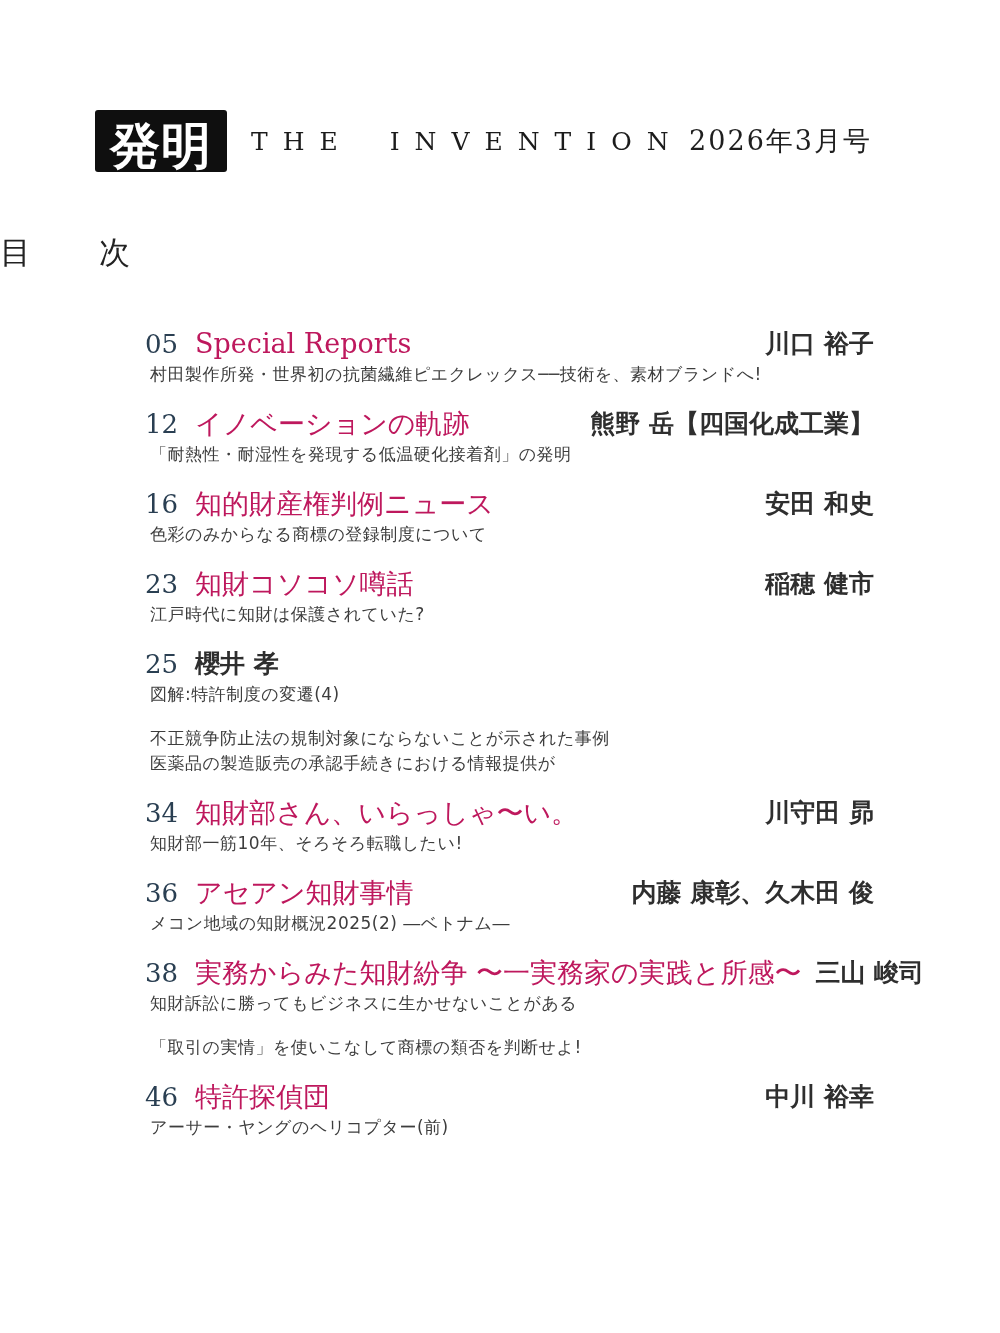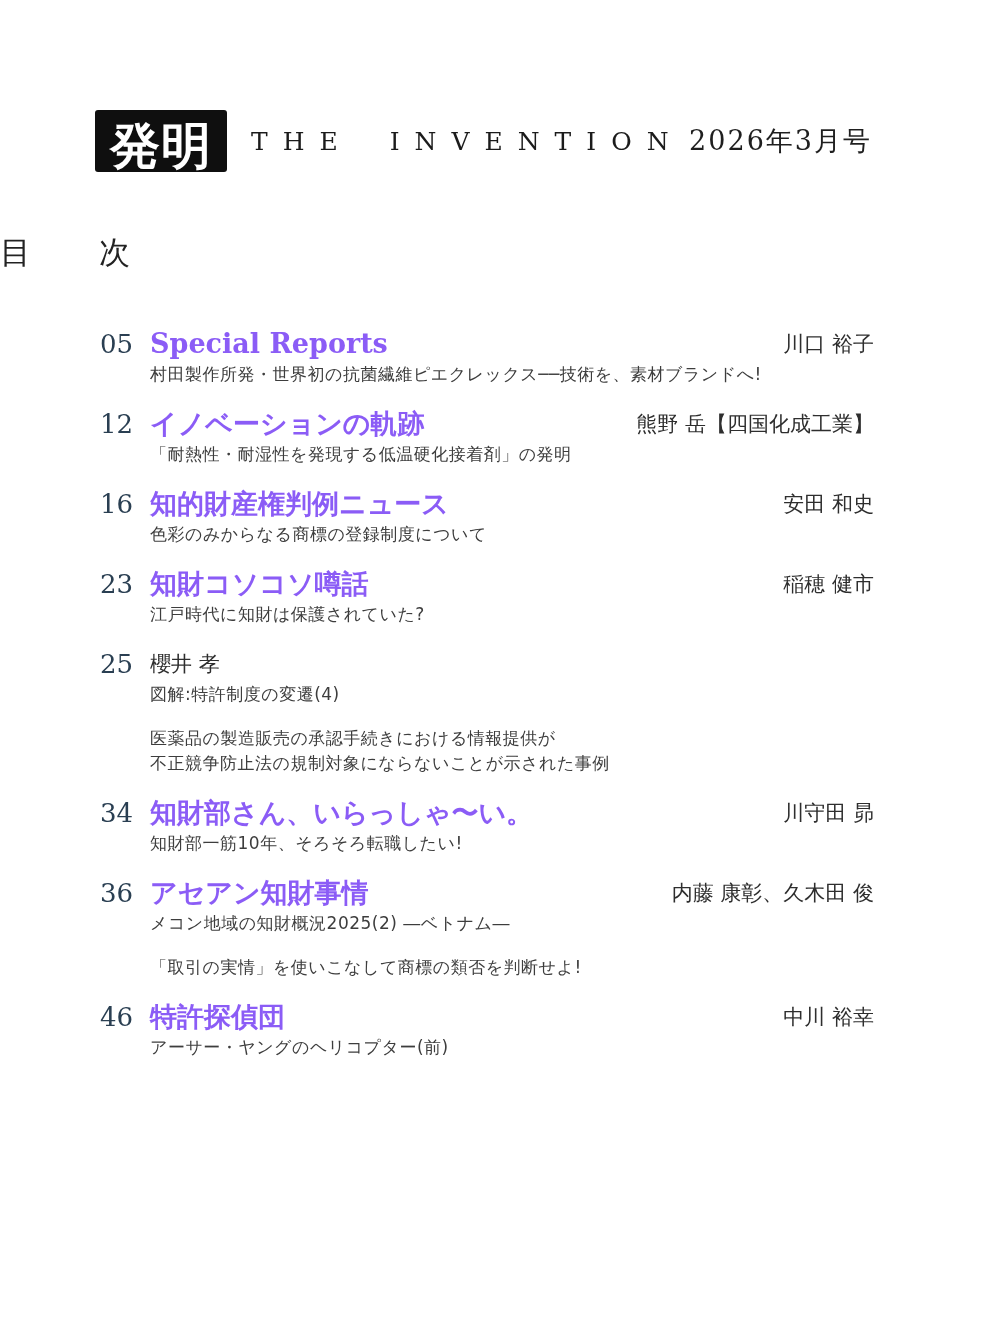--- a/index.html
+++ b/index.html
@@ -63,40 +63,42 @@
     margin-top: 52px;
     padding: 0 126px 0 100px;
   }
   .entry {
     margin-bottom: 19px;
   }
   .entry-row {
     display: flex;
     align-items: center;
     line-height: 36px;
+    margin-left: 45px;
   }
   .num {
     flex: 0 0 50px;
     font-size: 26px;
     color: #2a3f52;
   }
   .title {
     flex: 1 1 auto;
     font-size: 27px;
-    font-weight: 700;
-    color: #8b5cf6;
+    font-weight: 400;
+    color: #be185d;
     padding-right: 14px;
     white-space: nowrap;
     overflow: visible;
   }
   .author {
     flex: 0 0 auto;
-    font-size: 21px;
+    font-size: 25px;
     color: #2e2e2e;
     white-space: nowrap;
+    font-weight: bold;
   }
   .subs {
     margin-left: 50px;
   }
   .sub {
     font-family: "DejaVu Sans", "Liberation Sans", sans-serif;
     font-size: 17px;
     line-height: 25px;
     color: #3d3d3d;
     letter-spacing: 0.5px;
@@ -165,22 +167,22 @@
         <span class="num">25</span>
         <span class="author">櫻井 孝</span>
       </div>
       <div class="subs">
           <div class="sub">図解:特許制度の変遷(4)</div>
         </div>
     </div>
 
     <div class="entry">
       <div class="subs">
+          <div class="sub">不正競争防止法の規制対象にならないことが示された事例</div>
           <div class="sub">医薬品の製造販売の承認手続きにおける情報提供が</div>
-          <div class="sub">不正競争防止法の規制対象にならないことが示された事例</div>
         </div>
     </div>
 
     <div class="entry">
       <div class="entry-row">
         <span class="num">34</span>
         <span class="title">知財部さん、いらっしゃ〜い。</span>
         <span class="author">川守田 昴</span>
       </div>
       <div class="subs">
@@ -192,20 +194,30 @@
       <div class="entry-row">
         <span class="num">36</span>
         <span class="title">アセアン知財事情</span>
         <span class="author">内藤 康彰、久木田 俊</span>
       </div>
       <div class="subs">
           <div class="sub">メコン地域の知財概況2025(2) ―ベトナム―</div>
         </div>
     </div>
 
+    <div class="entry">
+      <div class="entry-row">
+        <span class="num">38</span>
+        <span class="title">実務からみた知財紛争 〜一実務家の実践と所感〜</span>
+        <span class="author">三山 峻司</span>
+      </div>
+      <div class="subs">
+          <div class="sub">知財訴訟に勝ってもビジネスに生かせないことがある</div>
+        </div>
+    </div>
 
     <div class="entry">
       <div class="subs">
           <div class="sub">「取引の実情」を使いこなして商標の類否を判断せよ!</div>
         </div>
     </div>
 
     <div class="entry">
       <div class="entry-row">
         <span class="num">46</span>

